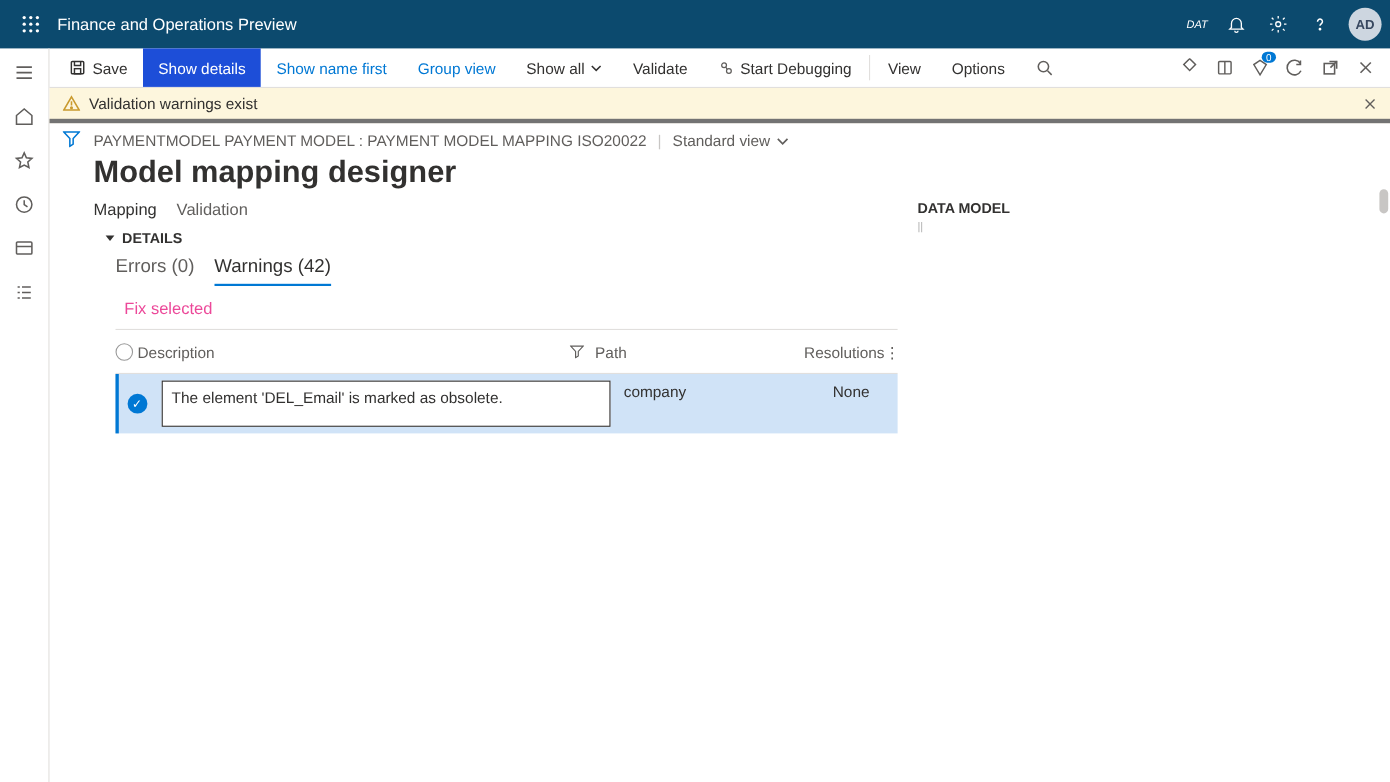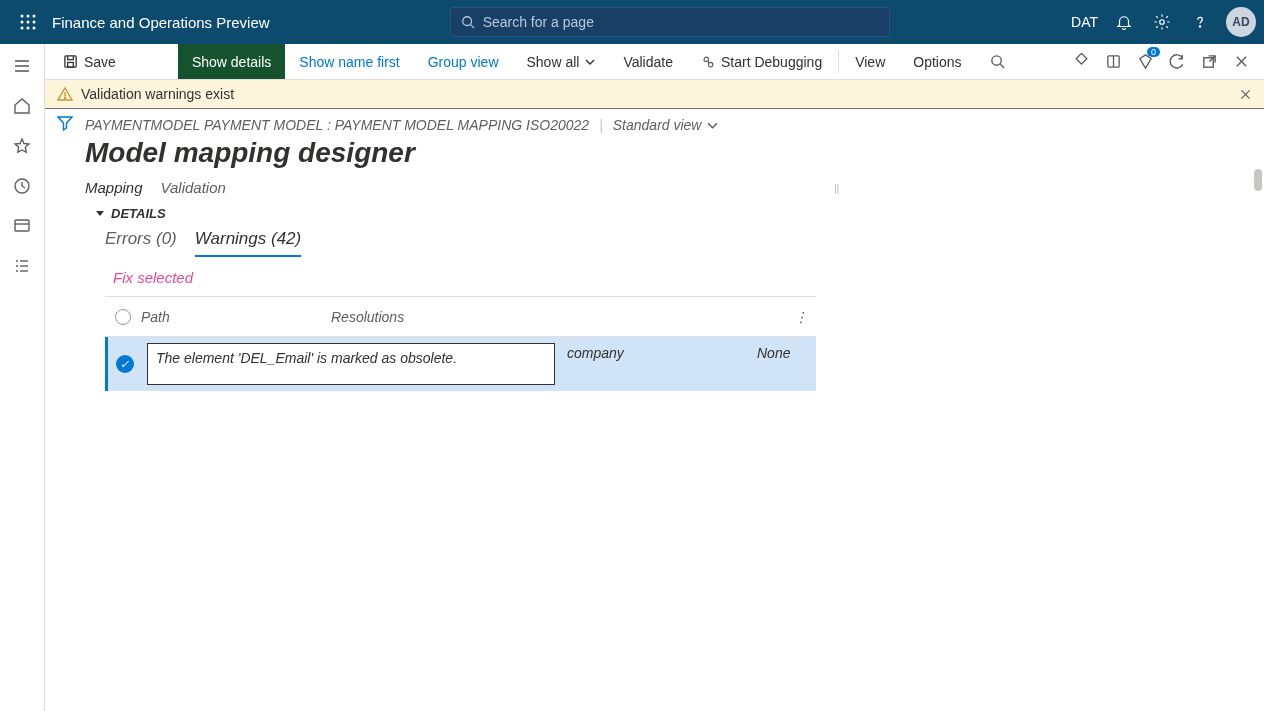--- a/index.html
+++ b/index.html
@@ -4,46 +4,46 @@
 <style>
 * { box-sizing: border-box; margin: 0; padding: 0; }
 body { font-family: "Segoe UI", -apple-system, sans-serif; font-size: 14px; color: #323130; background: #fff; overflow: hidden; }
 .header { background: #0c4a6e; height: 44px; display: flex; align-items: center; padding: 0 8px; color: #fff; }
 .apps-icon { width: 40px; height: 44px; display: flex; align-items: center; justify-content: center; cursor: pointer; }
 .app-title { font-size: 15px; margin-left: 4px; }
 .search-box { flex: 0 0 440px; margin-left: 180px; background: #1a3f66; height: 30px; border-radius: 3px; display: flex; align-items: center; padding: 0 10px; color: #b7c9dc; border: 1px solid #2a5280; }
 .search-box svg { margin-right: 8px; }
 .header-right { margin-left: auto; display: flex; align-items: center; gap: 14px; }
 .header-right .hicon { width: 24px; height: 24px; display: flex; align-items: center; justify-content: center; cursor: pointer; }
-.dat { font-size: 14px; }
+.dat { font-size: 10px; font-style: italic; }
 .avatar { width: 30px; height: 30px; border-radius: 50%; background: #cdd6e0; color: #37475f; display:flex; align-items:center; justify-content:center; font-size: 12px; font-weight:600; }
 
 .shell { display: flex; height: calc(711px - 44px); }
 .left-rail { width: 45px; border-right: 1px solid #e1dfdd; padding-top: 10px; display: flex; flex-direction: column; align-items: center; gap: 16px; }
 .left-rail .ricon { width: 24px; height: 24px; display: flex; align-items: center; justify-content: center; color: #605e5c; cursor: pointer; }
 
 .main { flex: 1; display: flex; flex-direction: column; min-width: 0; }
 .commandbar { height: 36px; border-bottom: 1px solid #e1dfdd; display: flex; align-items: stretch; padding: 0 4px; }
 .cmd { padding: 0 14px; display: flex; align-items: center; gap: 6px; color: #0078d4; cursor: pointer; font-size: 14px; }
 .cmd.save { color: #323130; }
-.cmd.active { background: #14532d; color: #fff; margin-left: 48px; }
+.cmd.active { background: #1d4ed8; color: #fff; }
 .cmd.plain { color: #323130; }
 .cmd-divider { width: 1px; background: #e1dfdd; margin: 6px 2px; }
 .commandbar-right { margin-left: auto; display:flex; align-items: center; gap: 10px; padding-right: 8px; }
 .commandbar-right .cicon { width: 22px; height: 22px; display: flex; align-items: center; justify-content: center; color: #605e5c; cursor:pointer; position: relative; }
 .badge0 { position:absolute; top: -4px; right: -4px; background: #0078d4; color:#fff; font-size:9px; border-radius: 8px; padding: 0 4px; }
 
-.msgbar { background: #fdf6dd; border-bottom: 1px solid #737373; padding: 6px 12px; display: flex; align-items: center; font-size: 14px; color: #323130; }
+.msgbar { background: #fdf6dd; border-bottom: 4px solid #737373; padding: 6px 12px; display: flex; align-items: center; font-size: 14px; color: #323130; }
 .msgbar .warnicon { color: #c99a2e; margin-right: 8px; }
 .msgbar .closeicon { margin-left: auto; color: #605e5c; cursor:pointer; }
 
 .contentwrap { display: flex; flex: 1; min-height: 0; }
 .filter-col { width: 40px; padding-top: 6px; display:flex; justify-content:center; }
 .filter-col .ficon { color: #0078d4; cursor:pointer; }
-.page { flex: 1; padding: 8px 18px 0 0; min-width: 0; position: relative; font-style: italic; }
+.page { flex: 1; padding: 8px 18px 0 0; min-width: 0; position: relative; }
 .breadcrumb { color: #605e5c; font-size: 14px; display:flex; align-items:center; gap:10px; }
 .bc-divider { color: #c8c6c4; }
 .viewdrop { display:flex; align-items:center; gap:6px; cursor:pointer; }
 .page-title { font-size: 28px; font-weight: 600; margin-top: 4px; margin-bottom: 10px; }
 .layout { display:flex; }
 .leftarea { flex: 1; min-width: 0; }
 .sub-tabs { display:flex; gap: 18px; font-size: 15px; margin-bottom: 10px; }
 .sub-tabs .tab { color: #605e5c; cursor:pointer; }
 .sub-tabs .tab.active { color: #323130; }
 .details-hdr { display:flex; align-items:center; gap:6px; font-weight: 700; font-size: 13px; text-transform: uppercase; margin-bottom: 8px; padding-left: 10px; }
@@ -85,27 +85,20 @@
         <circle cx="14" cy="2" r="1.5"></circle>
         <circle cx="2" cy="8" r="1.5"></circle>
         <circle cx="8" cy="8" r="1.5"></circle>
         <circle cx="14" cy="8" r="1.5"></circle>
         <circle cx="2" cy="14" r="1.5"></circle>
         <circle cx="8" cy="14" r="1.5"></circle>
         <circle cx="14" cy="14" r="1.5"></circle>
       </svg>
   </div>
   <div class="app-title">Finance and Operations Preview</div>
-  <div class="search-box">
-    <svg width="14" height="14" viewBox="0 0 16 16" fill="none" stroke="#b7c9dc" stroke-width="1.5">
-        <circle cx="7" cy="7" r="5"></circle>
-        <line x1="11" y1="11" x2="15" y2="15"></line>
-      </svg>
-    <span>Search for a page</span>
-  </div>
   <div class="header-right">
     <div class="dat">DAT</div>
     <div class="hicon">
       <svg width="18" height="18" viewBox="0 0 24 24" fill="none" stroke="#fff" stroke-width="1.6">
           <path d="M18 16v-5a6 6 0 10-12 0v5l-2 2h16l-2-2z"></path>
           <path d="M10 20a2 2 0 004 0"></path>
         </svg>
     </div>
     <div class="hicon">
       <svg width="18" height="18" viewBox="0 0 24 24" fill="none" stroke="#fff" stroke-width="1.6">
@@ -299,37 +292,46 @@
               <div class="issue-tab">Errors (0)</div>
               <div class="issue-tab active">Warnings (42)</div>
             </div>
             <div class="fixsel">Fix selected</div>
 
             <div class="grid">
               <div class="grid-head">
                 <div class="col-sel">
                     <div class="emptycircle"></div>
                   </div>
+                <div class="col-desc">
+                  <span>Description</span>
+                  <span class="filtericon">
+                      <svg width="13" height="13" viewBox="0 0 16 16" fill="none" stroke="#605e5c" stroke-width="1.3">
+                        <path d="M1 2h14l-5.5 6v5l-3 2v-7z"></path>
+                      </svg>
+                    </span>
+                </div>
                 <div class="col-path">Path</div>
                 <div class="col-res">Resolutions</div>
                 <div class="col-more">⋮</div>
               </div>
               <div class="grid-row">
                 <div class="cell-sel">
                     <div class="checkcircle">✓</div>
                   </div>
                 <div class="cell-desc">
                     <div class="cell-desc-inner">The element 'DEL_Email' is marked as obsolete.</div>
                   </div>
                 <div class="cell-path">company</div>
                 <div class="cell-res">None</div>
               </div>
             </div>
           </div>
           <div class="rightpanel">
+            <div class="data-model-hdr">DATA MODEL</div>
             <div class="divider-handle">||</div>
           </div>
         </div>
         <div class="scrollthumb"></div>
       </div>
     </div>
   </div>
 </div>
 
 </body></html>

